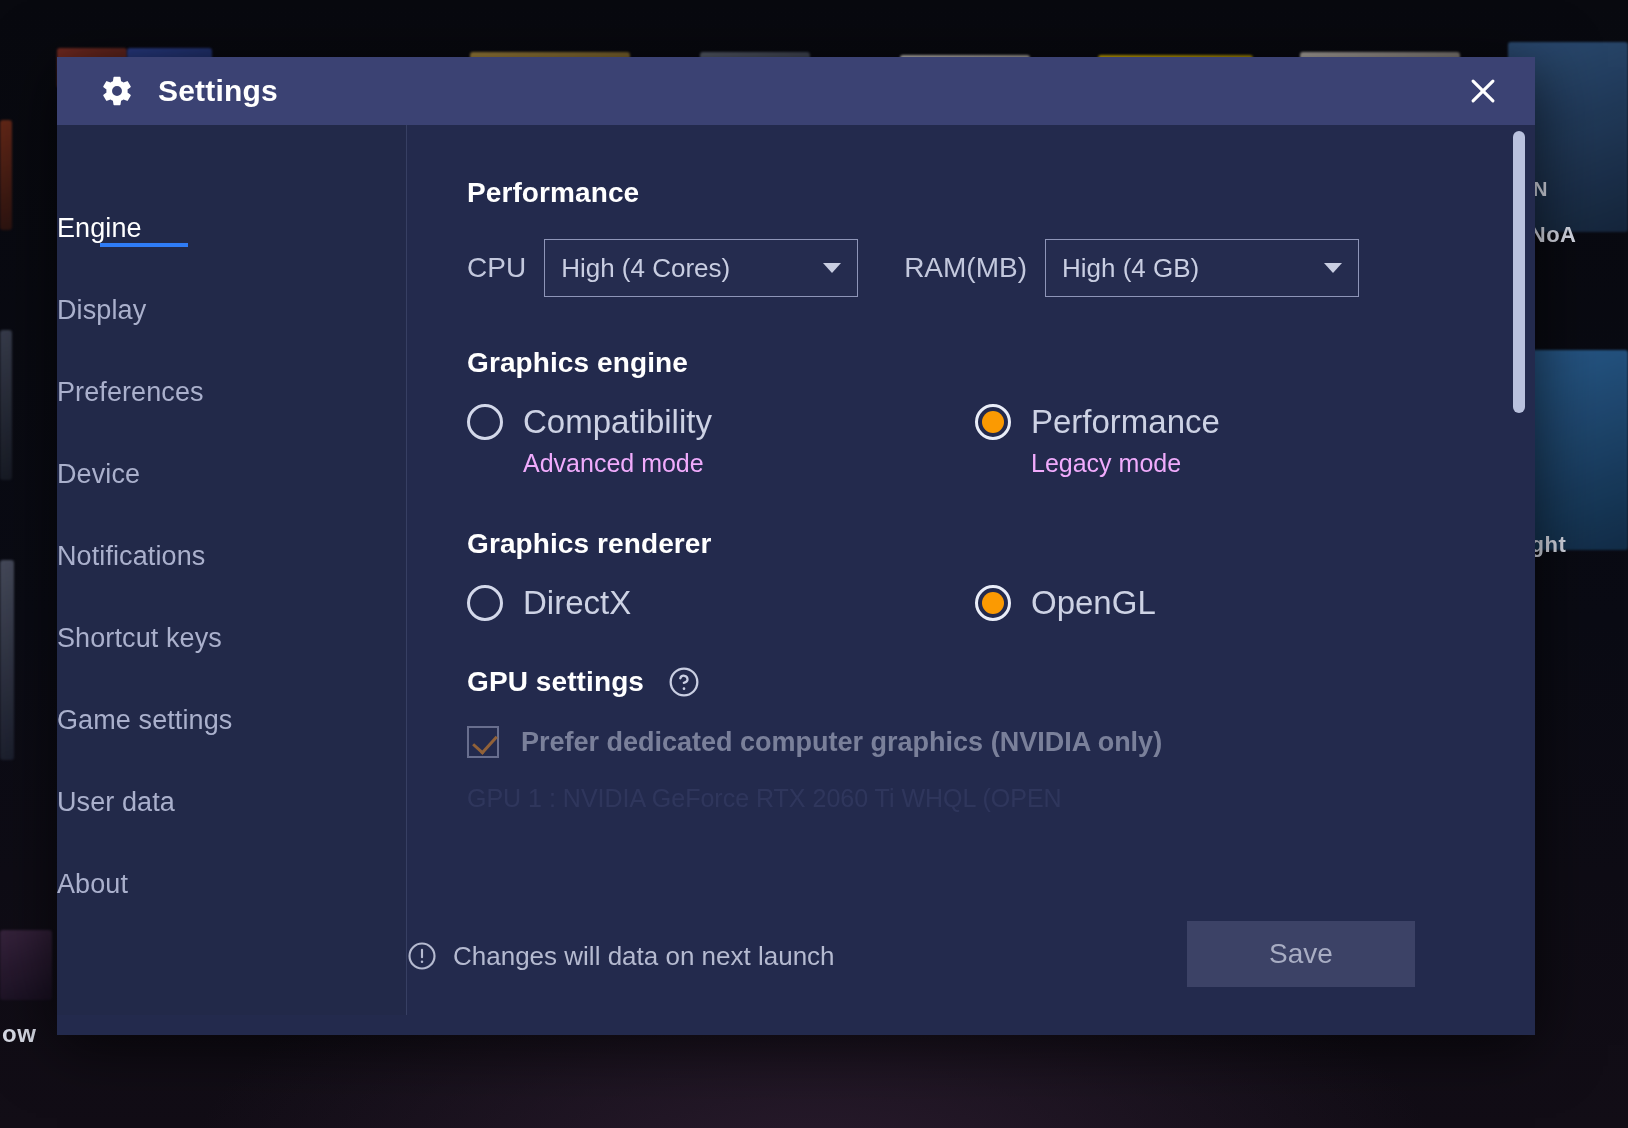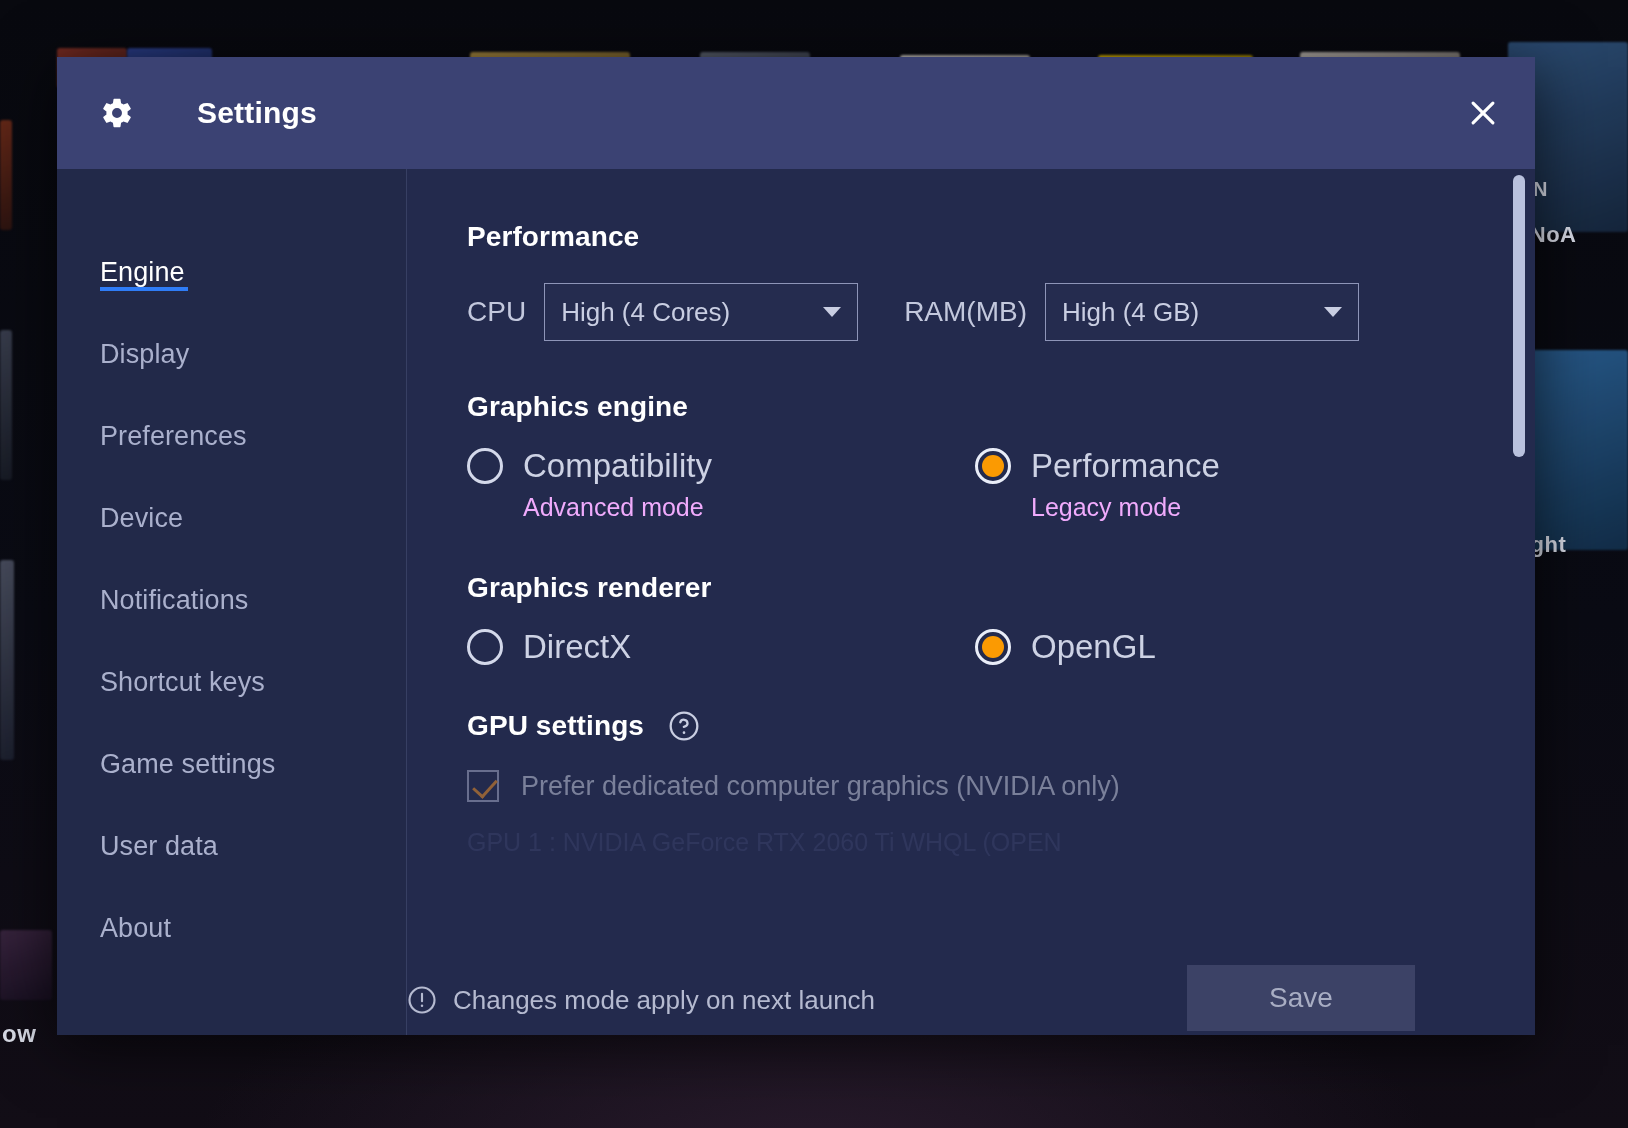--- a/index.html
+++ b/index.html
@@ -34,26 +34,25 @@
   
   #dialog {
     position: absolute;
     left: 57px; top: 57px;
     width: 1478px; height: 978px;
     background: #232a4d;
     box-shadow: 0 10px 60px rgba(0,0,0,.65);
     overflow: hidden;
   }
   #titlebar {
-    height: 112px;
+    height: 68px;
     background: #3b4273;
     display: flex; align-items: center;
     padding: 0 0 0 43px;
     position: relative;
-    gap: 39px;
   }
   #gear-icon { width: 34px; height: 34px; flex: none; }
   #title-text {
     margin-left: 24px;
     color: #ffffff;
     font-size: 30px;
     font-weight: bold;
     letter-spacing: .2px;
   }
   #close-btn {
@@ -74,21 +73,20 @@
     flex: none;
     position: relative;
   }
   #sidebar::after {
     content: ""; position: absolute; top: 0; right: 0; bottom: 0;
     width: 1px; background: rgba(130,140,190,.22);
   }
   .nav-item {
     height: 82px;
     display: flex; align-items: center;
-    padding-left: 43px;
     cursor: pointer;
     position: relative;
   }
   .nav-label {
     font-size: 27px;
     color: #aab0cc;
     letter-spacing: .1px;
   }
   .nav-item.active .nav-label { color: #ffffff; }
   .nav-item.active .nav-underline {
@@ -186,20 +184,21 @@
   }
   #help-icon {
     margin-left: 24px;
     width: 32px; height: 32px;
     cursor: pointer;
   }
   #gpu-check-row {
     display: flex; align-items: center;
     margin-top: 28px;
     opacity: .58;
+    font-weight: bold;
   }
   .checkbox {
     width: 32px; height: 32px;
     border: 2px solid #9aa0bd;
     flex: none;
     position: relative;
   }
   .checkbox.checked::after {
     content: "";
     position: absolute;
@@ -403,21 +402,21 @@
 
       <div id="gpu-device">GPU 1 : NVIDIA GeForce RTX 2060 Ti WHQL (OPEN</div>
 
       <div id="footer">
         <div id="footer-note">
           <svg id="info-icon" viewBox="0 0 24 24" fill="none" stroke="#b5bad0" stroke-width="1.7">
             <circle cx="12" cy="12" r="10"></circle>
             <line x1="12" y1="7" x2="12" y2="13" stroke-linecap="round"></line>
             <circle cx="12" cy="16.6" r="1" fill="#b5bad0" stroke="none"></circle>
           </svg>
-          <span id="footer-text">Changes mode apply on next launch</span>
+          <span id="footer-text">Changes will data on next launch</span>
         </div>
       </div>
 
       <div id="scroll-track">
         <div id="scroll-thumb"></div>
       </div>
     </main>
 
     <div id="save-btn">
       <span id="save-label">Save</span>

